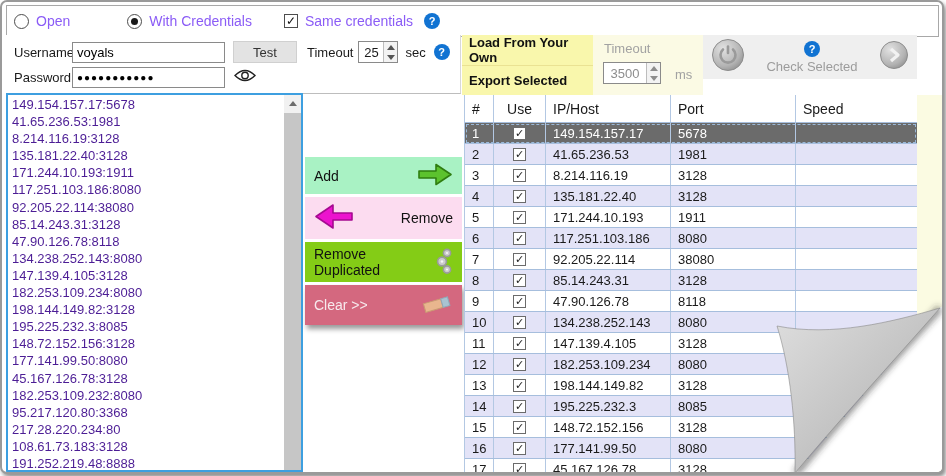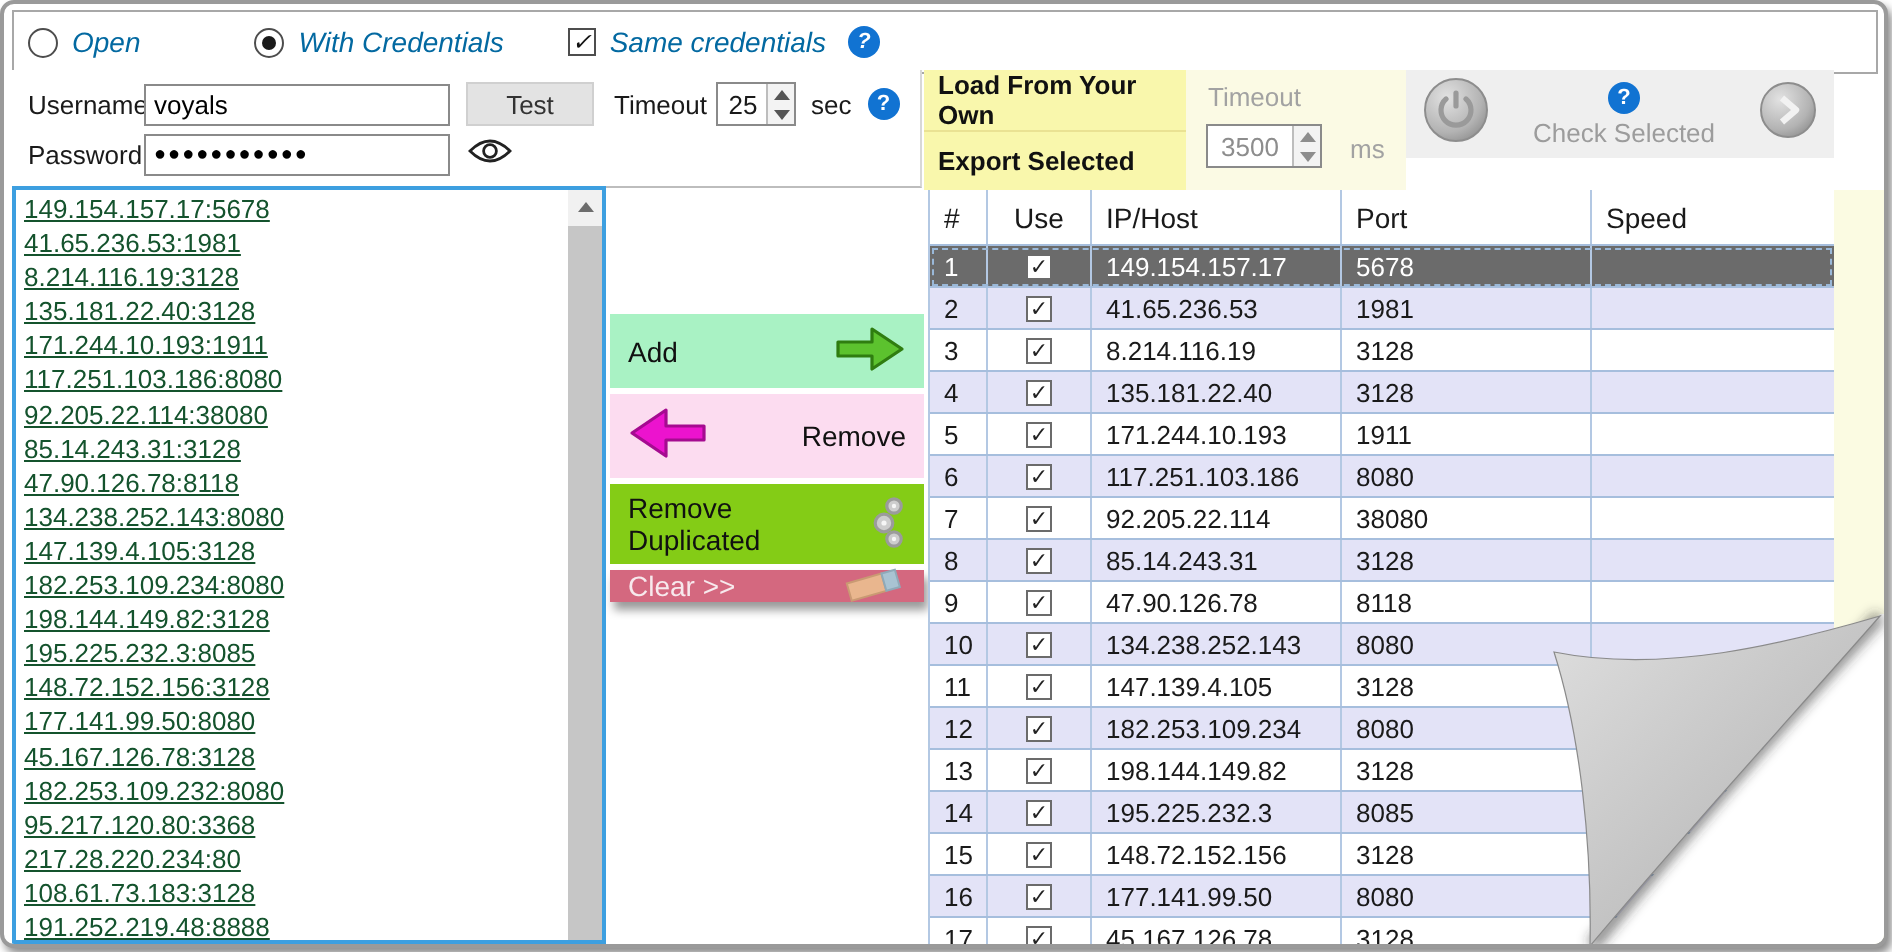--- a/index.html
+++ b/index.html
@@ -7,21 +7,21 @@
   .frame {
     position: absolute; left: 0; top: 0; width: 944px; height: 474px;
     background: #ffffff; border: 2px solid #9a9a9a; border-radius: 7px;
     box-shadow: 2px 3px 4px rgba(0,0,0,0.45);
     overflow: hidden;
   }
   
   .radio-bar {
     position: absolute; left: 4px; top: 3px; width: 933px; height: 32px;
     border: 1px solid #a8a8a8; background: #fff;
-    display: flex; align-items: center; font-size: 14px; color: #0369a1; font-style: italic;
+    display: flex; align-items: center; font-size: 14px; color: #8b5cf6;
   }
   .radio { width: 15px; height: 15px; border: 1px solid #4d4d4d; border-radius: 50%; background: #fff; margin-right: 7px; position: relative; flex: none; }
   .radio.checked::after { content:""; position:absolute; left:3px; top:3px; width:7px; height:7px; border-radius:50%; background:#1a1a1a; }
   .cb { width: 14px; height: 14px; border: 1px solid #4d4d4d; background: #fff; margin-right: 7px; position: relative; flex: none;
         display:flex; align-items:center; justify-content:center; font-size: 12px; color:#111; }
   .cb.checked::after { content:"✓"; }
   .radio-group { display:flex; align-items:center; }
   .help {
     width: 16px; height: 16px; border-radius: 50%; background: #1173d2; color: #fff;
     font-size: 11px; font-weight: bold; display: inline-flex; align-items: center; justify-content: center; flex: none;
@@ -57,33 +57,33 @@
   .check-panel { position: absolute; left: 701px; top: 33px; width: 214px; height: 44px; background: #efefef;
                  display: flex; align-items: center; justify-content: space-between; padding: 0 8px; }
   .check-mid { display: flex; flex-direction: column; align-items: center; gap: 2px; }
   .check-label { font-size: 13px; color: #9c9c9c; }
   
   .proxy-list {
     position: absolute; left: 4px; top: 91px; width: 297px; bottom: 0;
     border: 2px solid #3d9fe0; background: #fff; display: flex; overflow: hidden;
   }
   .pl-items { flex: 1; padding: 1px 0 0 4px; overflow: hidden; }
-  .pl-item { font-size: 13px; color: #14532d; line-height: 17.1px; white-space: nowrap; text-decoration: underline; }
+  .pl-item { font-size: 13px; color: #4c1d95; line-height: 17.1px; white-space: nowrap; }
   .pl-scroll { width: 17px; background: #f1f1f1; display: flex; flex-direction: column; flex: none; }
   .pl-up { height: 17px; background: #f1f1f1; display: flex; align-items: center; justify-content: center; }
   .pl-up .tri-up { border-bottom-color: #6d6d6d; border-left-width: 4px; border-right-width: 4px; }
   .pl-thumb { flex: 1; background: #c6c6c6; margin-top: 1px; }
   
   .midcol { position: absolute; left: 303px; top: 155px; width: 157px; }
   .mbtn { display: flex; align-items: center; font-size: 14px; color: #111; padding: 0 9px; margin-bottom: 3px; }
   .mbtn .grow { flex: 1; }
   .mbtn-add { height: 37px; background: #a9f2c4; }
   .mbtn-remove { height: 42px; background: #fcdcf0; }
   .mbtn-dup { height: 40px; background: #84cc16; }
-  .mbtn-clear { height: 16px; background: #d4687f; color: #f7e9ed; box-shadow: 2px 4px 5px rgba(0,0,0,0.4); }
+  .mbtn-clear { height: 40px; background: #d4687f; color: #f7e9ed; box-shadow: 2px 4px 5px rgba(0,0,0,0.4); }
   
   .grid { position: absolute; left: 462px; top: 93px; width: 453px; bottom: 0; overflow: hidden; background: #fff; border-left: 1px solid #b3c8e3; }
   .tr, .thead { display: flex; align-items: center; border-bottom: 1px solid #a6bedd; }
   .thead { height: 28px; font-size: 14px; color: #1a1a1a; background: #fff; }
   .tr { height: 21px; font-size: 13px; color: #1a1a1a; background: #fff; }
   .tr.alt { background: #e3e3f7; }
   .tr.sel { background: #6b6b6b; color: #fff; outline: 1px dashed #9ab8d8; outline-offset: -2px; }
   .td, .th { height: 100%; display: flex; align-items: center; padding-left: 7px; border-right: 1px solid #b3c8e3; overflow: hidden; }
   .c0 { width: 29px; flex: none; }
   .c1 { width: 52px; flex: none; justify-content: center; padding-left: 0; }

